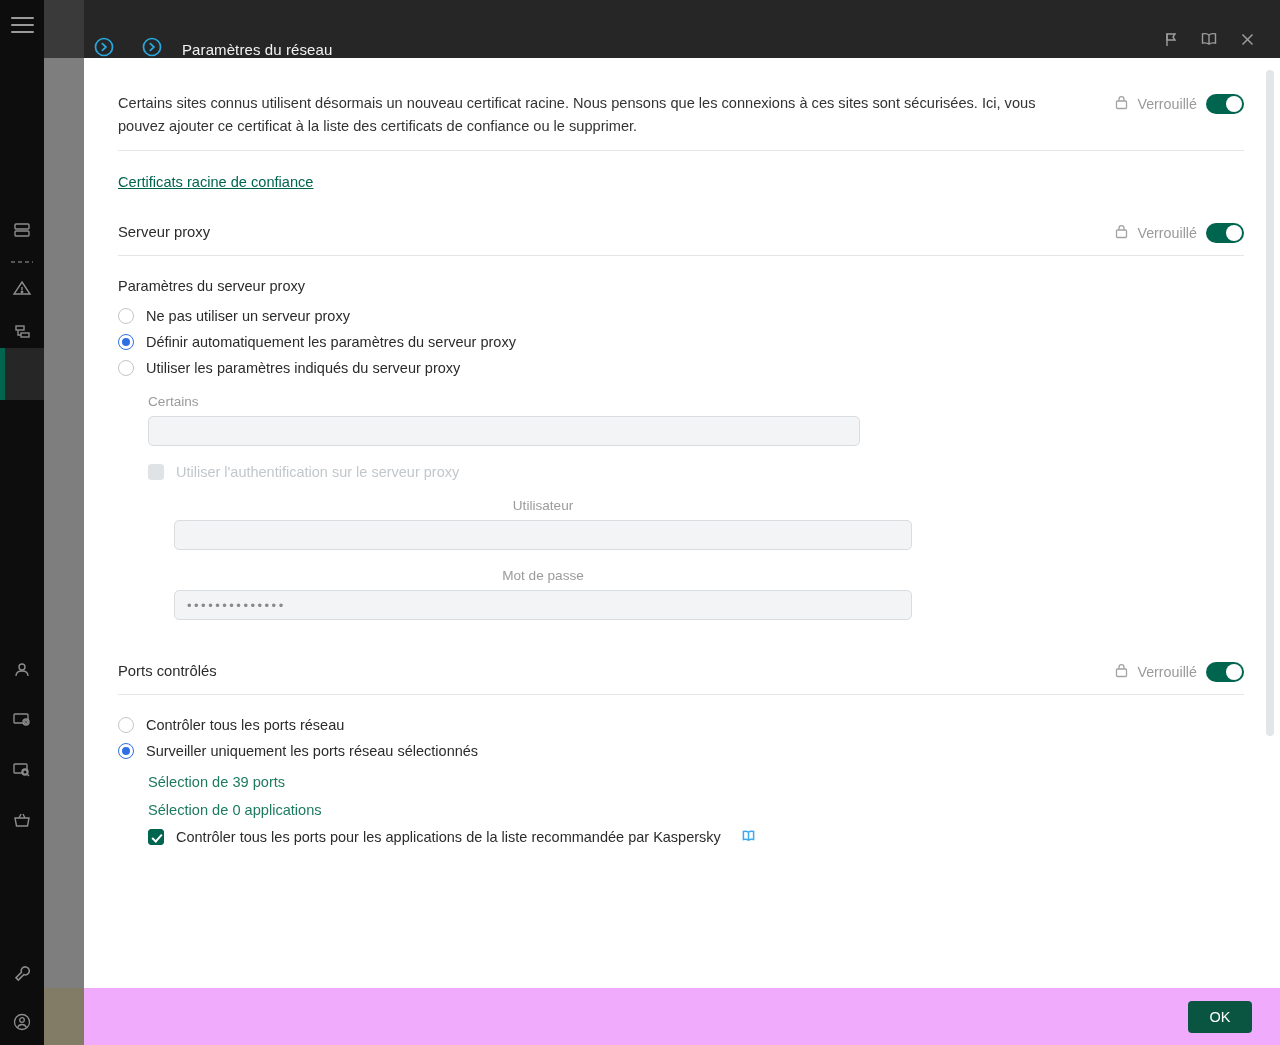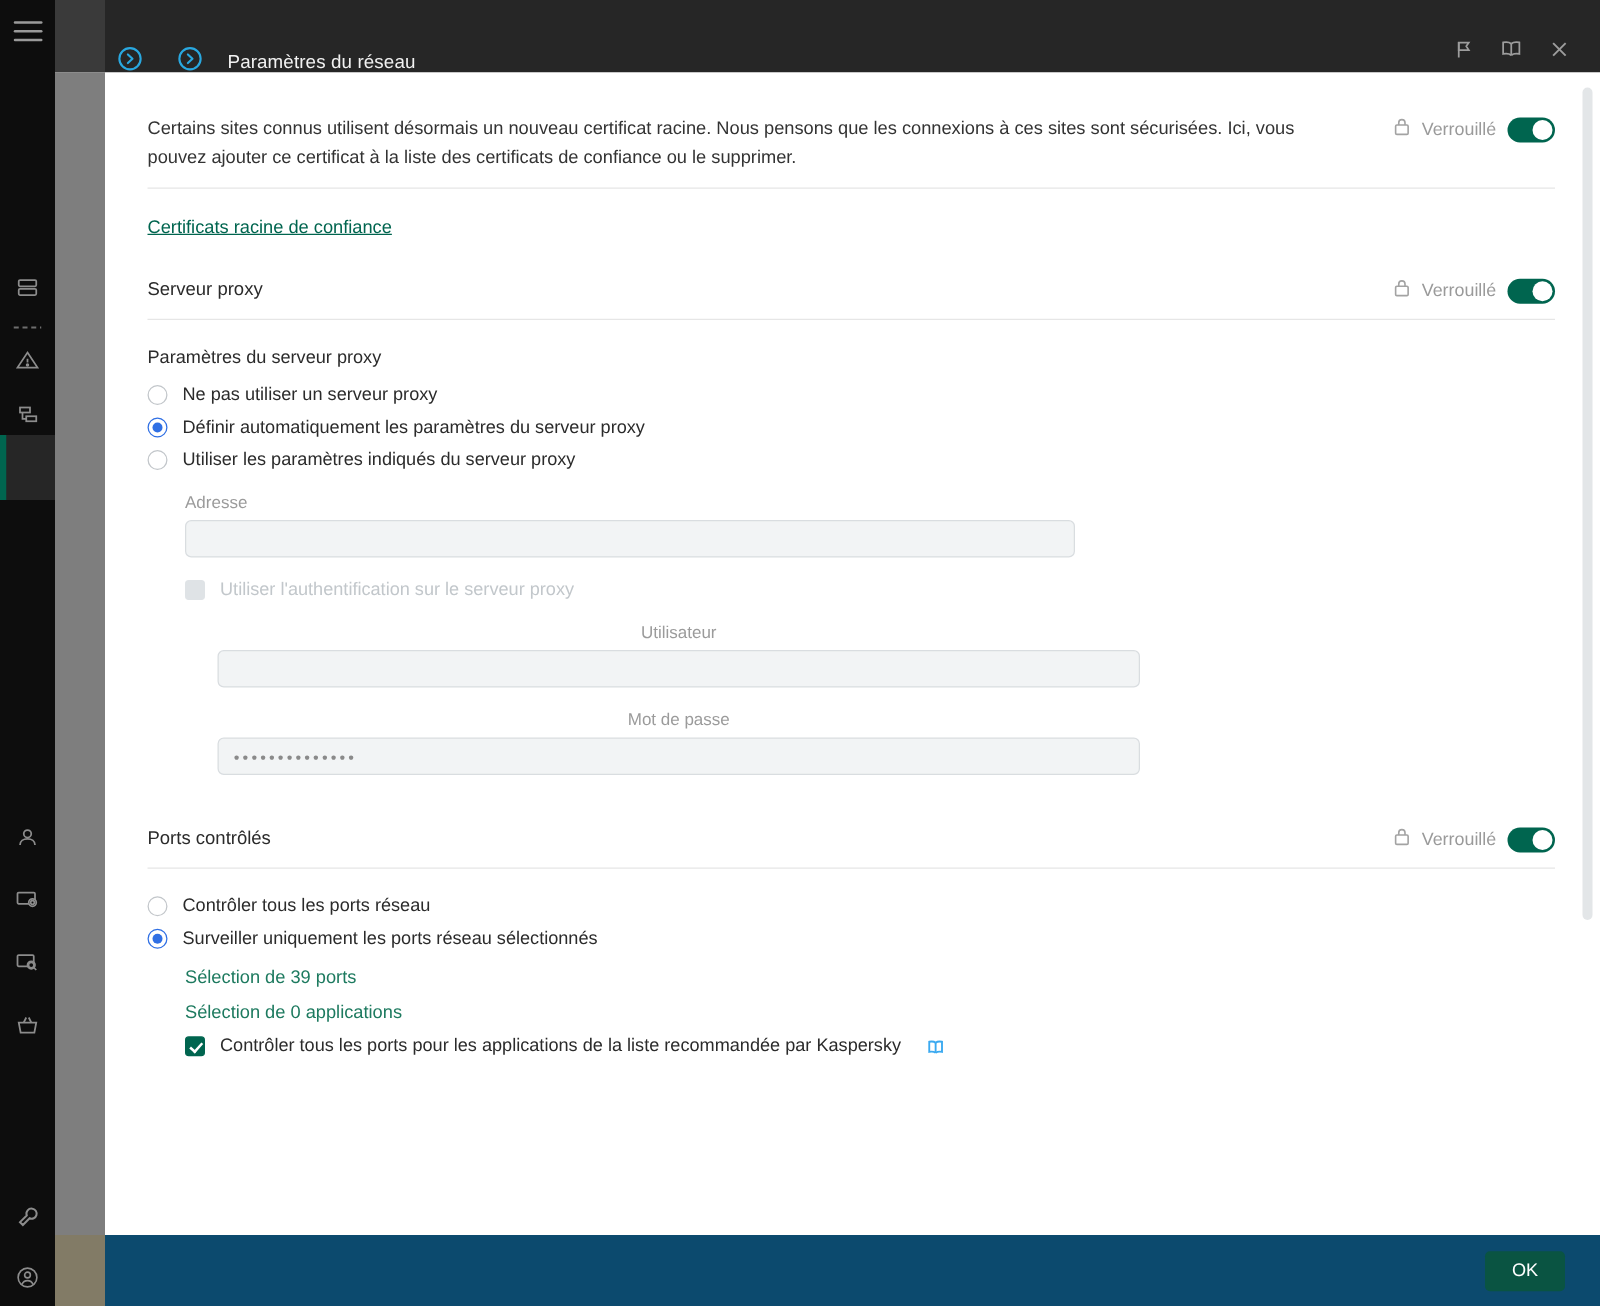--- a/index.html
+++ b/index.html
@@ -88,21 +88,21 @@
   a.link-plain { color: #1d7a5f; font-size: 14.6px; text-decoration: none; cursor: pointer; }
 
   .sect-title { font-size: 14.8px; color: #2b2b2b; }
   .sect-head {
     display: flex; align-items: center; justify-content: space-between;
     border-bottom: 1px solid #e6e6e6; padding-bottom: 12px;
   }
 
   .grp-label { font-size: 14.5px; color: #2b2b2b; }
 
-  .opt { display: flex; align-items: flex-end; gap: 12px; cursor: pointer; }
+  .opt { display: flex; align-items: flex-start; gap: 12px; cursor: pointer; }
   .opt-text { font-size: 14.5px; color: #2b2b2b; }
   .radio {
     width: 16px; height: 16px; border-radius: 50%;
     border: 1.6px solid #c2c6ca; background: #fff; flex: 0 0 16px; position: relative;
   }
   .radio.on { border-color: #2f6fe4; }
   .radio.on::after {
     content: ""; position: absolute; left: 50%; top: 50%; transform: translate(-50%,-50%);
     width: 8px; height: 8px; border-radius: 50%; background: #2f6fe4;
   }
@@ -123,21 +123,21 @@
     height: 30px; border: 1px solid #d9dde0; border-radius: 5px;
     background: #f2f4f5; padding: 0 12px; font-size: 14px; color: #3a3a3a;
     display: flex; align-items: center; width: 100%;
     font-family: "Liberation Sans", sans-serif;
   }
   .tinput.dots { letter-spacing: 2.5px; color: #8a8a8a; font-size: 13px; }
   .disabled-text { color: #c2c7cb; }
 
   
   .footer {
-    flex: 0 0 57px; background: #0c4a6e; display: flex; align-items: center;
+    flex: 0 0 57px; background: #f0abfc; display: flex; align-items: center;
     justify-content: flex-end; padding-right: 28px;
   }
   .ok-btn {
     background: #0a5442; color: #fff; border: none; border-radius: 4px;
     height: 32px; min-width: 64px; padding: 0 20px; font-size: 14.5px; cursor: pointer;
     font-family: "Liberation Sans", sans-serif;
   }
 
   .mt22 { margin-top: 22px; } .mt18 { margin-top: 18px; }
   .mt14 { margin-top: 14px; } .mt10 { margin-top: 10px; }
@@ -312,21 +312,21 @@
       <div class="opt mt10">
         <span class="radio on"></span>
         <span class="opt-text">Définir automatiquement les paramètres du serveur proxy</span>
       </div>
       <div class="opt mt10">
         <span class="radio"></span>
         <span class="opt-text">Utiliser les paramètres indiqués du serveur proxy</span>
       </div>
 
       <div class="ml30 mt18 w712">
-        <div class="field-label">Adresse</div>
+        <div class="field-label">Certains</div>
         <div class="tinput"></div>
       </div>
 
 
       <div class="opt ml30 mt18">
         <span class="cbx disabled"></span>
         <span class="opt-text disabled-text">Utiliser l'authentification sur le serveur proxy</span>
       </div>
 
       <div class="mt18 w738" style="margin-left:56px">

